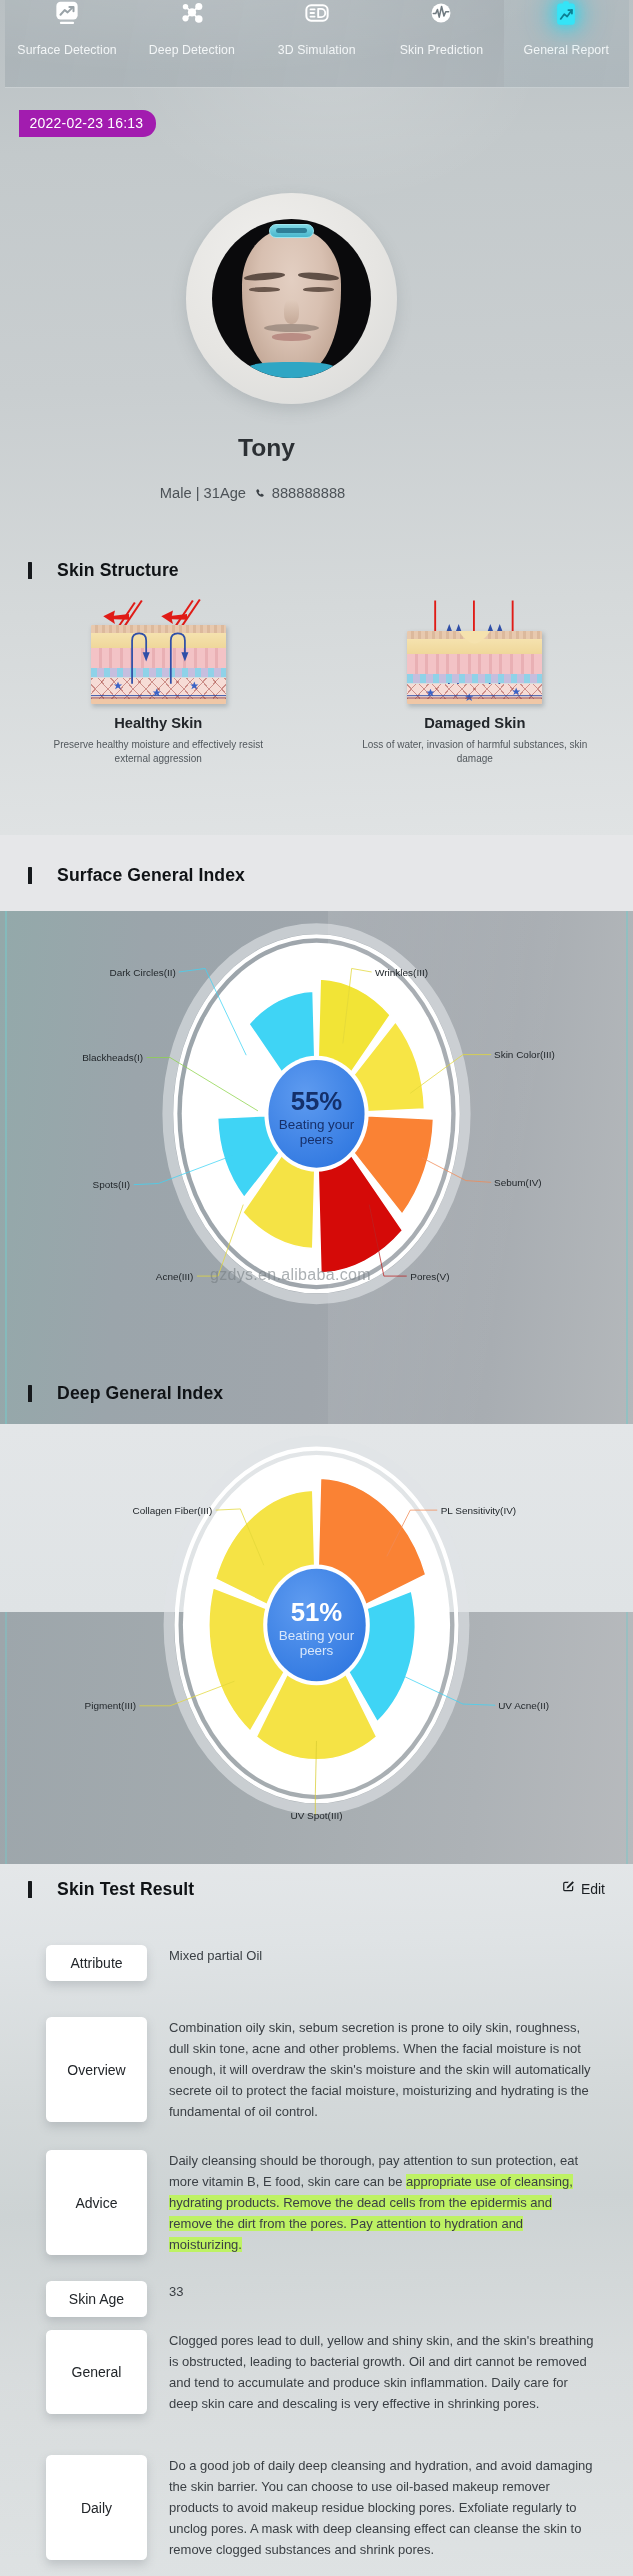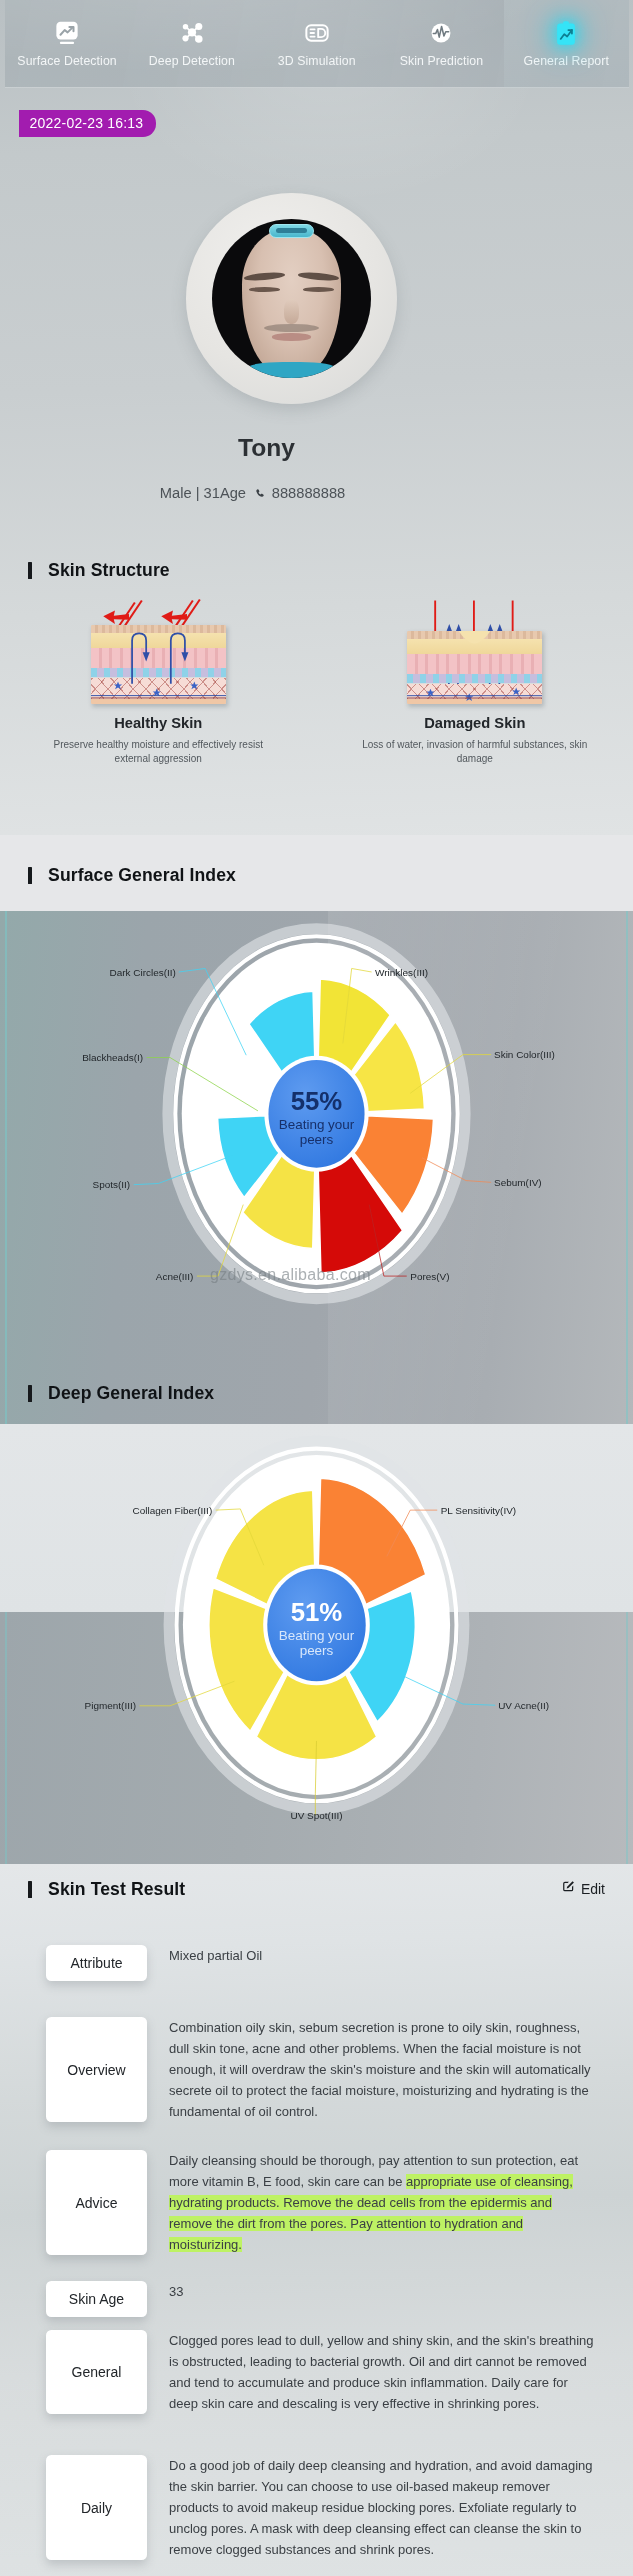--- a/index.html
+++ b/index.html
@@ -58,22 +58,22 @@
     border-bottom: 0.6px solid rgba(255,255,255,.35);
   }
   .topnav::before {
     content:""; position:absolute; left:0; top:0; width:100%; height:100%;
     background:
       radial-gradient(ellipse 528px 152px at 30% -40%, rgba(255,255,255,.18), rgba(255,255,255,0) 72%);
     pointer-events:none;
   }
   .navitem {
     position: relative; flex: 1; height: 88px;
-    display: flex; flex-direction: column; align-items: center; justify-content: center;
-    gap: 7px; color: #f3f6f7; font-size: 12.3px; letter-spacing: 0.1px;
+    display: flex; flex-direction: column; align-items: center; justify-content: flex-start;
+    gap: 16px; color: #f3f6f7; font-size: 12.3px; letter-spacing: 0.1px;
   }
   .navitem.active { background: linear-gradient(180deg, rgba(200,212,215,.28), rgba(190,205,210,.18)); }
   .navicon { width: 27px; height: 27px; display:flex; align-items:center; justify-content:center; }
   .navicon svg { display:block; }
   .navicon.glow { filter: drop-shadow(0 0 7.6px #1ee0f5) drop-shadow(0 0 15.2px #19c9e8); }
   .navlabel { white-space: nowrap; }
 
   
   .datebadge {
     position: absolute; left: 19px; top: 110px;
@@ -127,21 +127,21 @@
     position: absolute; left: 0; top: 434px; width: 533px; text-align: center;
     font-size: 24.6px; font-weight: bold; color: #2c3034;
   }
   .pmeta {
     position: absolute; left: 0; top: 485px; width: 505px; text-align: center;
     font-size: 14.7px; color: #4c5257;
   }
   .phone-icon { display:inline-block; vertical-align:-1.2px; margin:0 1.8px 0 4.7px; }
 
   
-  .sechead { position: absolute; display: flex; align-items: center; gap: 16px; }
+  .sechead { position: absolute; display: flex; align-items: center; gap: 25px; }
   .sechead .bar { width: 4.1px; height: 17.6px; background: #16191c; border-radius: 0.6px; }
   .sechead .txt { font-size: 17.6px; font-weight: bold; color: #101316; letter-spacing: 0.1px; }
 
   
   .structrow { position: absolute; top: 598px; left: 0; width: 633px; display: flex; }
   .structcol { flex: 1; display: flex; flex-direction: column; align-items: center; }
   .diagram { width: 135px; height: 106px; position: relative; }
   .diagram .stack { position: absolute; left: 0; top: 27px; width: 135px; height: 79px;
     box-shadow: 1.8px 2.3px 4.7px rgba(90,100,105,.3); overflow: hidden; border-radius: 1.2px; }
   .layer { position: absolute; left:0; width: 135px; }

